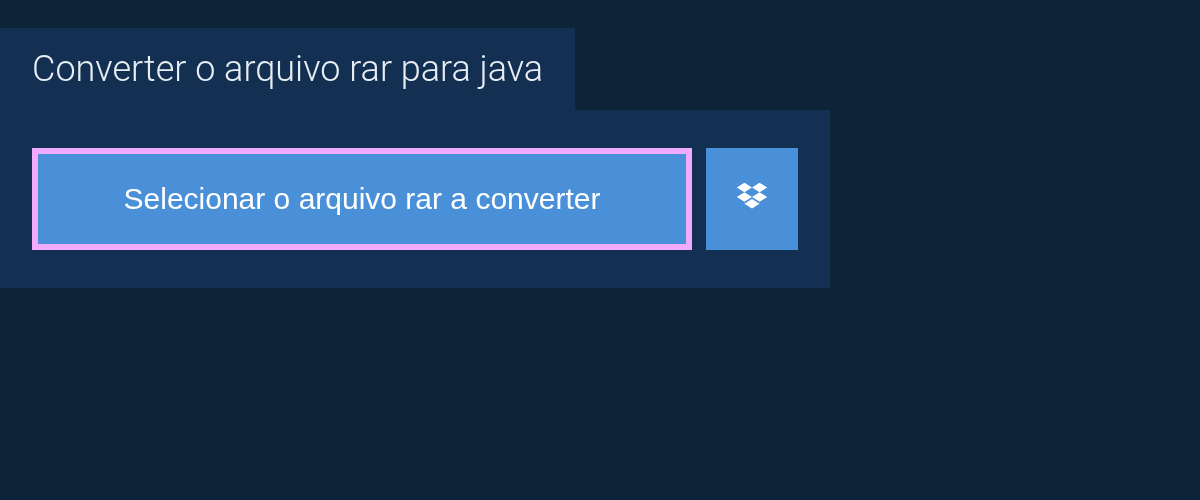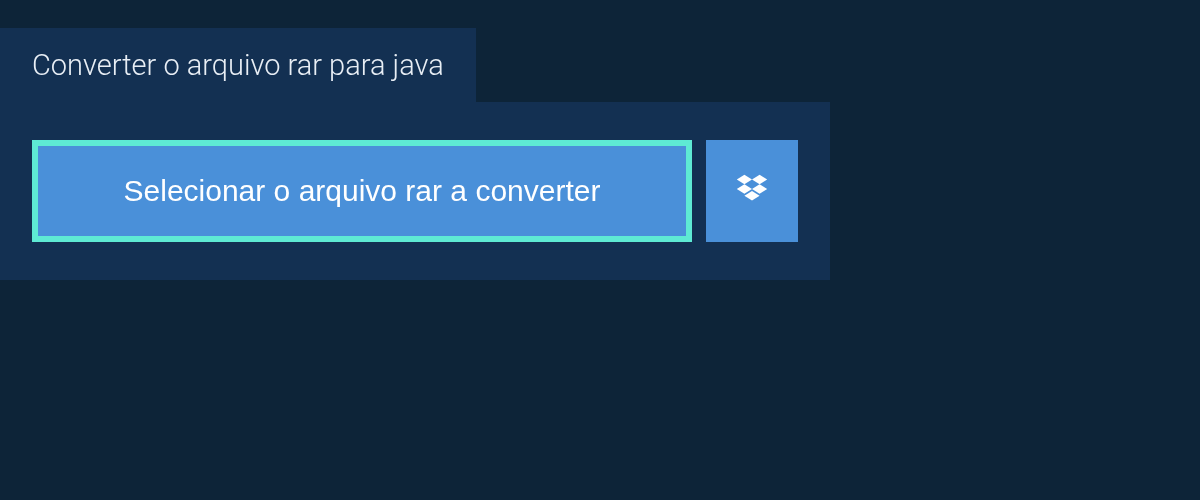--- a/index.html
+++ b/index.html
@@ -16,37 +16,37 @@
     }
     .header-tab {
       display: inline-block;
       background-color: #133052;
       padding: 20px 32px;
       margin-top: 28px;
       margin-left: 0;
     }
     .header-tab h1 {
       color: #e8eef5;
-      font-size: 29px;
+      font-size: 36px;
       font-weight: 300;
     }
     .panel {
       background-color: #133052;
       margin-top: 0;
       padding: 38px 32px 38px 32px;
       width: 830px;
     }
     .button-row {
       display: flex;
       gap: 14px;
       align-items: stretch;
     }
     .select-button {
       background-color: #4a90d9;
-      border: 6px solid #5eead4;
+      border: 6px solid #f0abfc;
       color: #ffffff;
       font-size: 30px;
       font-weight: 300;
       padding: 28px 36px;
       cursor: pointer;
       text-align: center;
       flex: 0 0 auto;
       width: 660px;
       display: flex;
       align-items: center;

